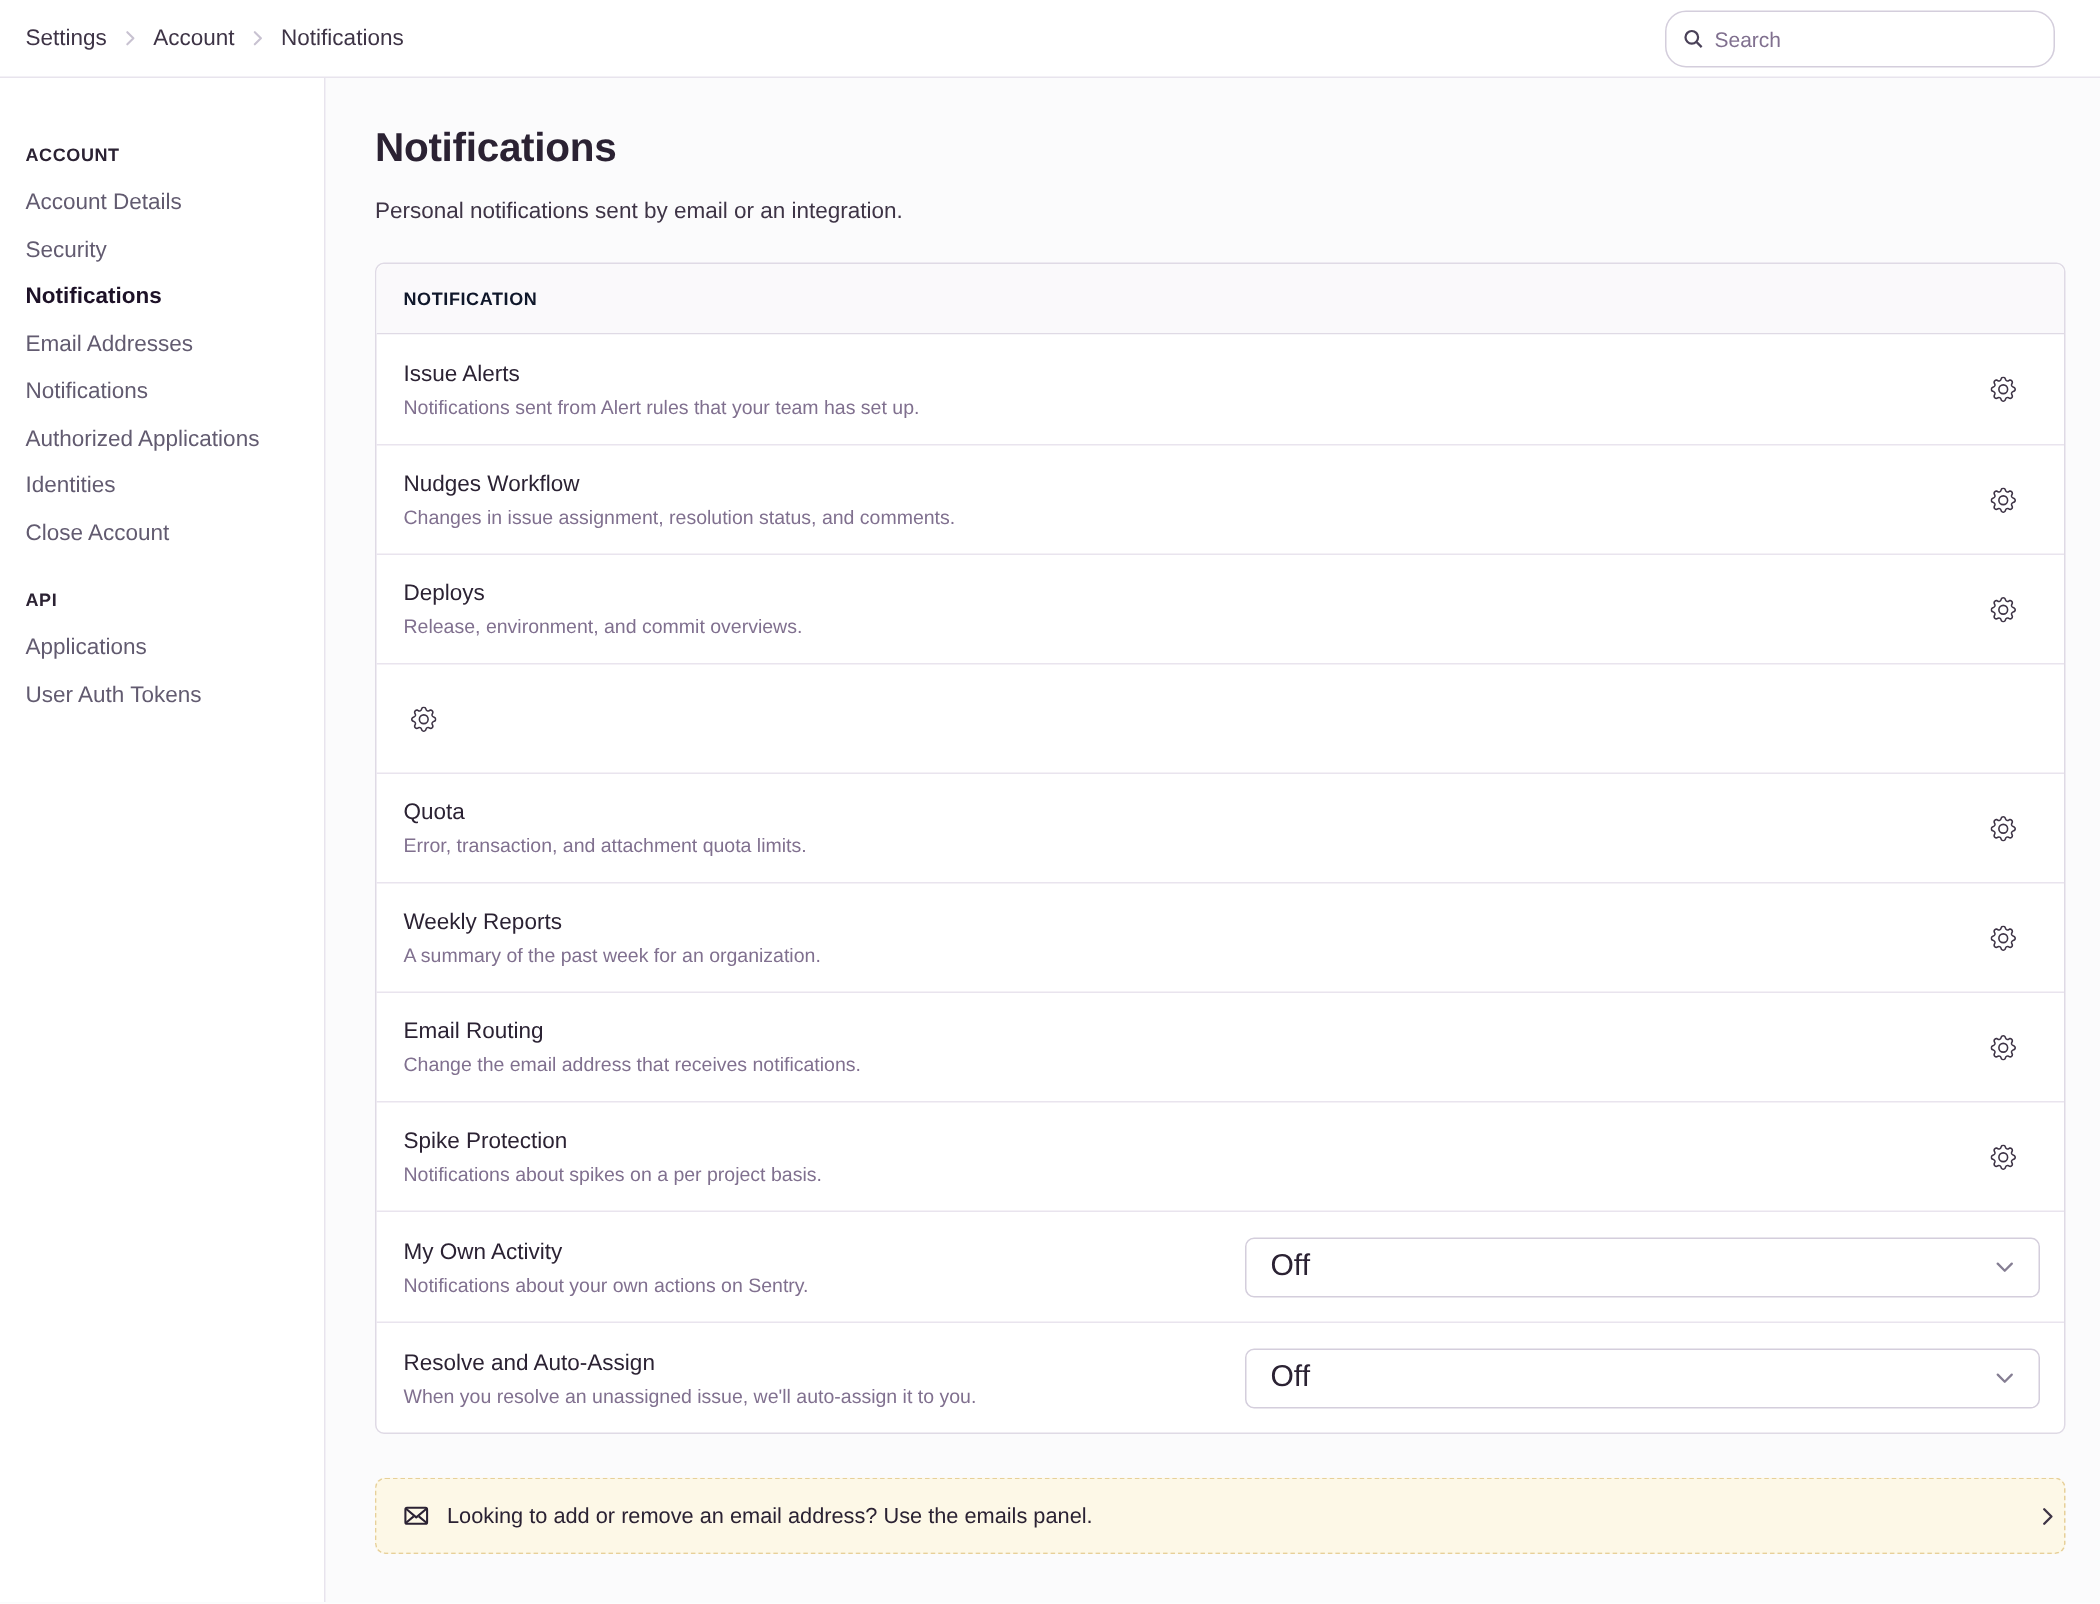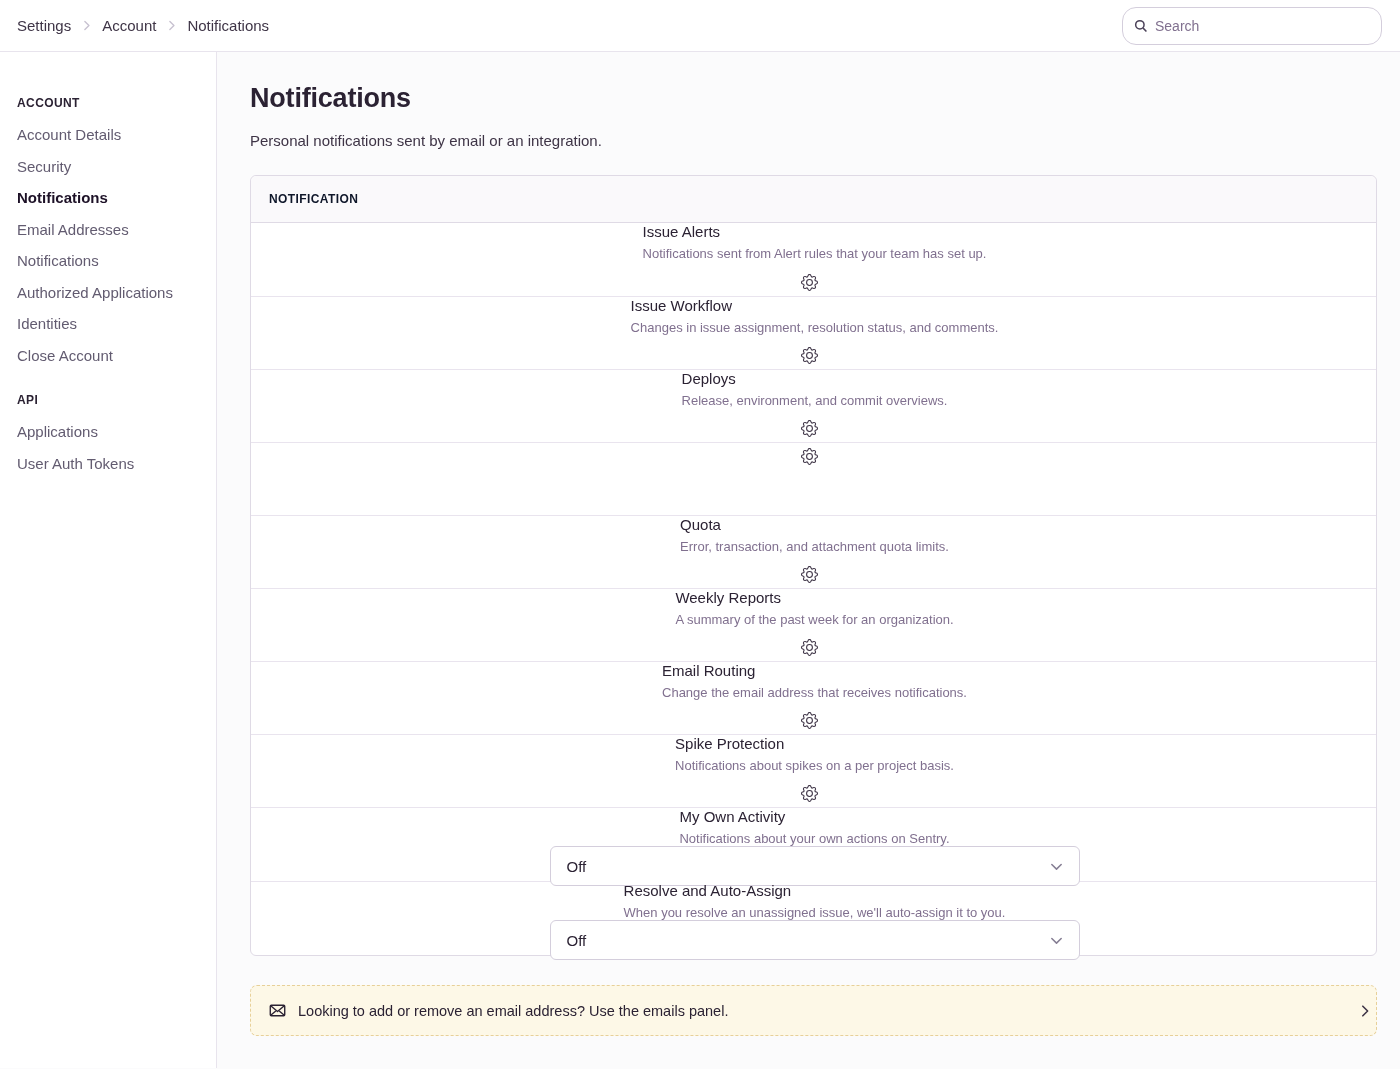--- a/index.html
+++ b/index.html
@@ -10,21 +10,21 @@
     background:#FBFBFC;
     color:#2B2233;
     overflow:hidden;
   }
 
   
   .topbar {
     height:52px; background:#FFFFFF;
     border-bottom:1px solid #E8E4ED;
     display:flex; align-items:center; justify-content:space-between;
-    padding:0 18px 0 17px;
+    padding:0 30px 0 17px;
   }
   .breadcrumbs { display:flex; align-items:center; gap:9px; font-size:15px; }
   .crumb { color:#3E3446; text-decoration:none; cursor:pointer; }
   .crumb-sep { color:#C8C2D1; display:flex; align-items:center; }
   .searchbox {
     width:260px; height:38px;
     border:1px solid #D4CEDC; border-radius:14px;
     background:#FFFFFF;
     display:flex; align-items:center; gap:7px;
     padding:0 11px; color:#6F6482;
@@ -69,38 +69,38 @@
   .panel-header {
     height:47px; display:flex; align-items:center;
     padding:0 18px;
     background:#FAF9FB;
     border-bottom:1px solid #DFDAE5;
     border-radius:6px 6px 0 0;
     font-size:12px; font-weight:bold; letter-spacing:0.4px; color:#0f172a;
   }
   .row {
     display:flex; align-items:center;
-    height:73px; padding:0 16px 0 18px;flex-direction:column;
+    height:73px; padding:0 16px 0 18px;
   }
   .row + .row { border-top:1px solid #E9E4EE; }
   .row.select-row { height:74px; }
   .row-text { flex:1; min-width:0; }
   .row-title { font-size:15px; color:#2B2233; }
   .row-desc { font-size:13px; color:#80708F; margin-top:6px; }
   .gear-btn {
     background:none; border:none; padding:5px; margin-right:11px;
     cursor:pointer; color:#3E3446; display:flex; align-items:center;
   }
   .select {
     width:530px; height:40px;
     border:1px solid #D4CEDC; border-radius:6px;
     background:#FFFFFF;
     display:flex; align-items:center; justify-content:space-between;
     padding:0 15px 0 16px;
-    font-size:15px; color:#2B2233;
+    font-size:20px; color:#2B2233;
     cursor:pointer; flex-shrink:0;
   }
   .select .chev { color:#857E93; display:flex; }
 
   
   .banner {
     margin-top:29px; height:51px;
     background:#FDF8E7;
     border:1px dashed #E7D099;
     border-radius:7px;
@@ -175,21 +175,21 @@
               <span style="display:flex;">
                 <svg width="17" height="17" viewBox="0 0 16 16" fill="currentColor">
                   <path d="M8 4.754a3.246 3.246 0 1 0 0 6.492 3.246 3.246 0 0 0 0-6.492zM5.754 8a2.246 2.246 0 1 1 4.492 0 2.246 2.246 0 0 1-4.492 0z"></path>
                   <path d="M9.796 1.343c-.527-1.79-3.065-1.79-3.592 0l-.094.319a.873.873 0 0 1-1.255.52l-.292-.16c-1.64-.892-3.433.902-2.54 2.541l.159.292a.873.873 0 0 1-.52 1.255l-.319.094c-1.79.527-1.79 3.065 0 3.592l.319.094a.873.873 0 0 1 .52 1.255l-.16.292c-.892 1.64.901 3.434 2.541 2.54l.292-.159a.873.873 0 0 1 1.255.52l.094.319c.527 1.79 3.065 1.79 3.592 0l.094-.319a.873.873 0 0 1 1.255-.52l.292.16c1.64.893 3.434-.902 2.54-2.541l-.159-.292a.873.873 0 0 1 .52-1.255l.319-.094c1.79-.527 1.79-3.065 0-3.592l-.319-.094a.873.873 0 0 1-.52-1.255l.16-.292c.893-1.64-.902-3.433-2.541-2.54l-.292.159a.873.873 0 0 1-1.255-.52l-.094-.319zm-2.633.283c.246-.835 1.428-.835 1.674 0l.094.319a1.873 1.873 0 0 0 2.693 1.115l.291-.16c.764-.415 1.6.42 1.184 1.185l-.159.292a1.873 1.873 0 0 0 1.116 2.692l.318.094c.835.246.835 1.428 0 1.674l-.319.094a1.873 1.873 0 0 0-1.115 2.693l.16.291c.415.764-.42 1.6-1.185 1.184l-.291-.159a1.873 1.873 0 0 0-2.693 1.116l-.094.318c-.246.835-1.428.835-1.674 0l-.094-.319a1.873 1.873 0 0 0-2.692-1.115l-.292.16c-.764.415-1.6-.42-1.184-1.185l.159-.291A1.873 1.873 0 0 0 1.945 8.93l-.319-.094c-.835-.246-.835-1.428 0-1.674l.319-.094A1.873 1.873 0 0 0 3.06 4.377l-.16-.292c-.415-.764.42-1.6 1.185-1.184l.292.159a1.873 1.873 0 0 0 2.692-1.115l.094-.319z"></path>
                 </svg>
               </span>
             </button>
           </div>
           <div class="row">
             <div class="row-text">
-              <div class="row-title">Issue Workflow</div>
+              <div class="row-title">Nudges Workflow</div>
               <div class="row-desc">Changes in issue assignment, resolution status, and comments.</div>
             </div>
             <button class="gear-btn">
               <span style="display:flex;">
                 <svg width="17" height="17" viewBox="0 0 16 16" fill="currentColor">
                   <path d="M8 4.754a3.246 3.246 0 1 0 0 6.492 3.246 3.246 0 0 0 0-6.492zM5.754 8a2.246 2.246 0 1 1 4.492 0 2.246 2.246 0 0 1-4.492 0z"></path>
                   <path d="M9.796 1.343c-.527-1.79-3.065-1.79-3.592 0l-.094.319a.873.873 0 0 1-1.255.52l-.292-.16c-1.64-.892-3.433.902-2.54 2.541l.159.292a.873.873 0 0 1-.52 1.255l-.319.094c-1.79.527-1.79 3.065 0 3.592l.319.094a.873.873 0 0 1 .52 1.255l-.16.292c-.892 1.64.901 3.434 2.541 2.54l.292-.159a.873.873 0 0 1 1.255.52l.094.319c.527 1.79 3.065 1.79 3.592 0l.094-.319a.873.873 0 0 1 1.255-.52l.292.16c1.64.893 3.434-.902 2.54-2.541l-.159-.292a.873.873 0 0 1 .52-1.255l.319-.094c1.79-.527 1.79-3.065 0-3.592l-.319-.094a.873.873 0 0 1-.52-1.255l.16-.292c.893-1.64-.902-3.433-2.541-2.54l-.292.159a.873.873 0 0 1-1.255-.52l-.094-.319zm-2.633.283c.246-.835 1.428-.835 1.674 0l.094.319a1.873 1.873 0 0 0 2.693 1.115l.291-.16c.764-.415 1.6.42 1.184 1.185l-.159.292a1.873 1.873 0 0 0 1.116 2.692l.318.094c.835.246.835 1.428 0 1.674l-.319.094a1.873 1.873 0 0 0-1.115 2.693l.16.291c.415.764-.42 1.6-1.185 1.184l-.291-.159a1.873 1.873 0 0 0-2.693 1.116l-.094.318c-.246.835-1.428.835-1.674 0l-.094-.319a1.873 1.873 0 0 0-2.692-1.115l-.292.16c-.764.415-1.6-.42-1.184-1.185l.159-.291A1.873 1.873 0 0 0 1.945 8.93l-.319-.094c-.835-.246-.835-1.428 0-1.674l.319-.094A1.873 1.873 0 0 0 3.06 4.377l-.16-.292c-.415-.764.42-1.6 1.185-1.184l.292.159a1.873 1.873 0 0 0 2.692-1.115l.094-.319z"></path>
                 </svg>
               </span>
             </button>

